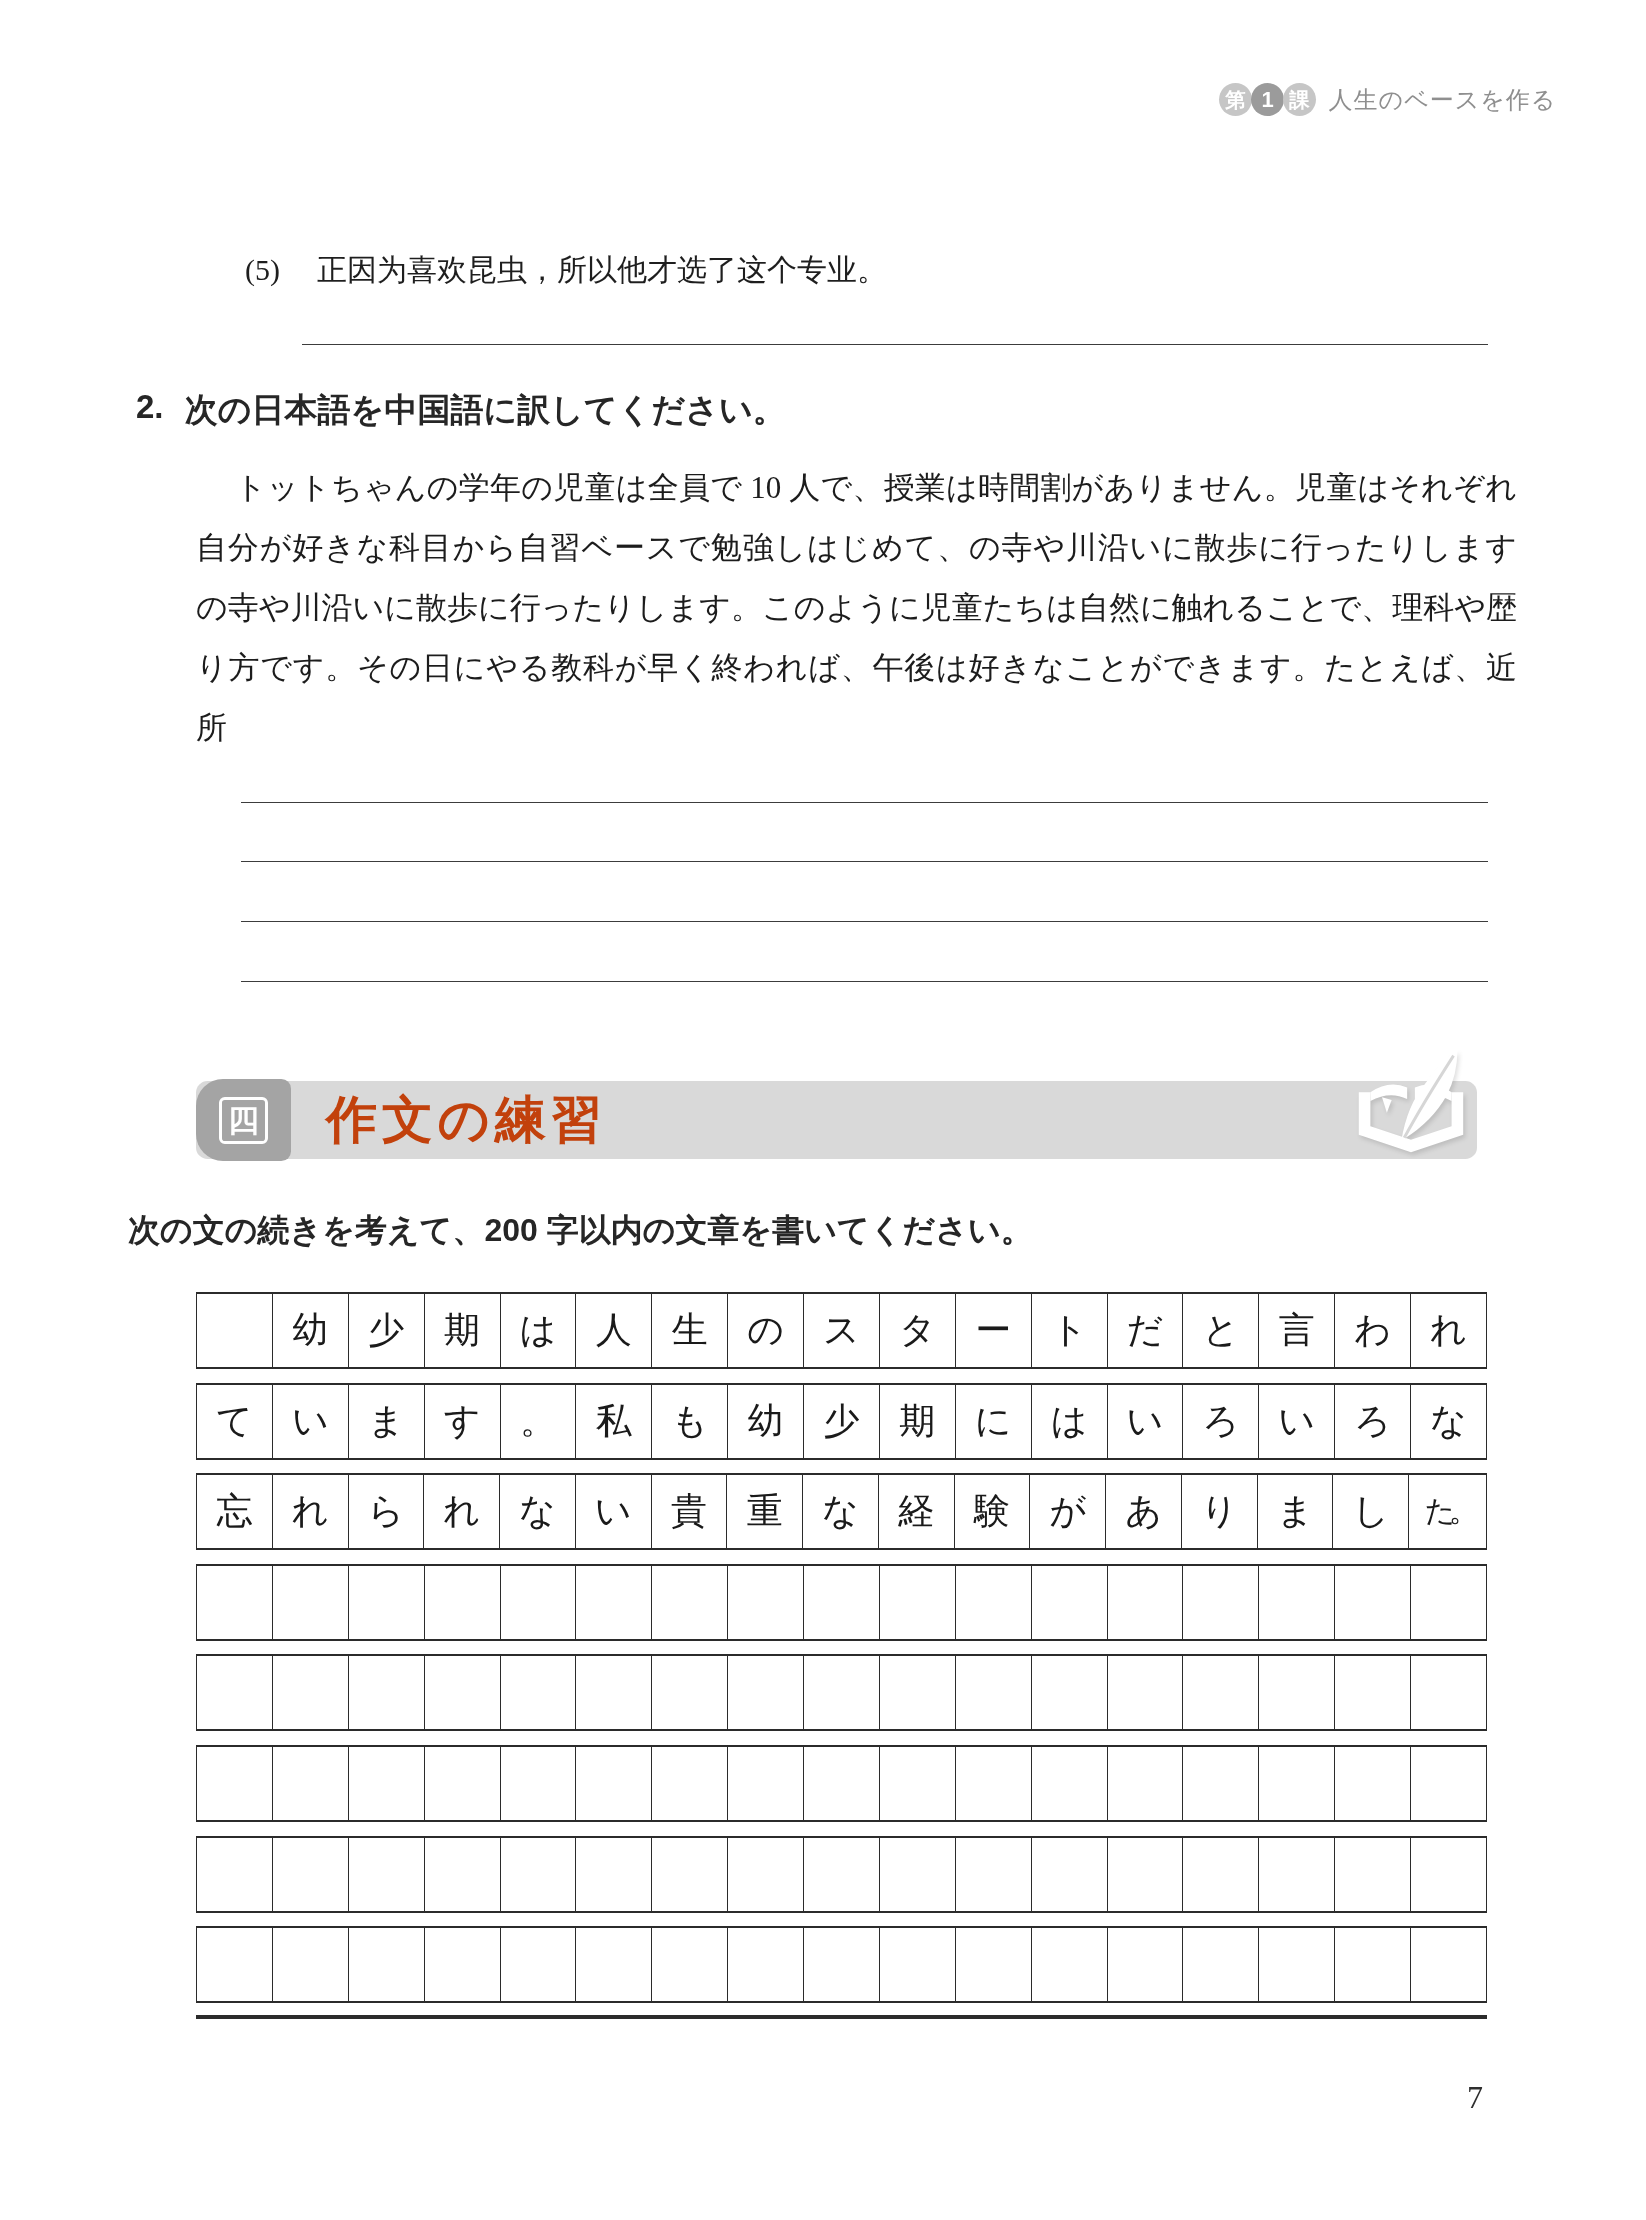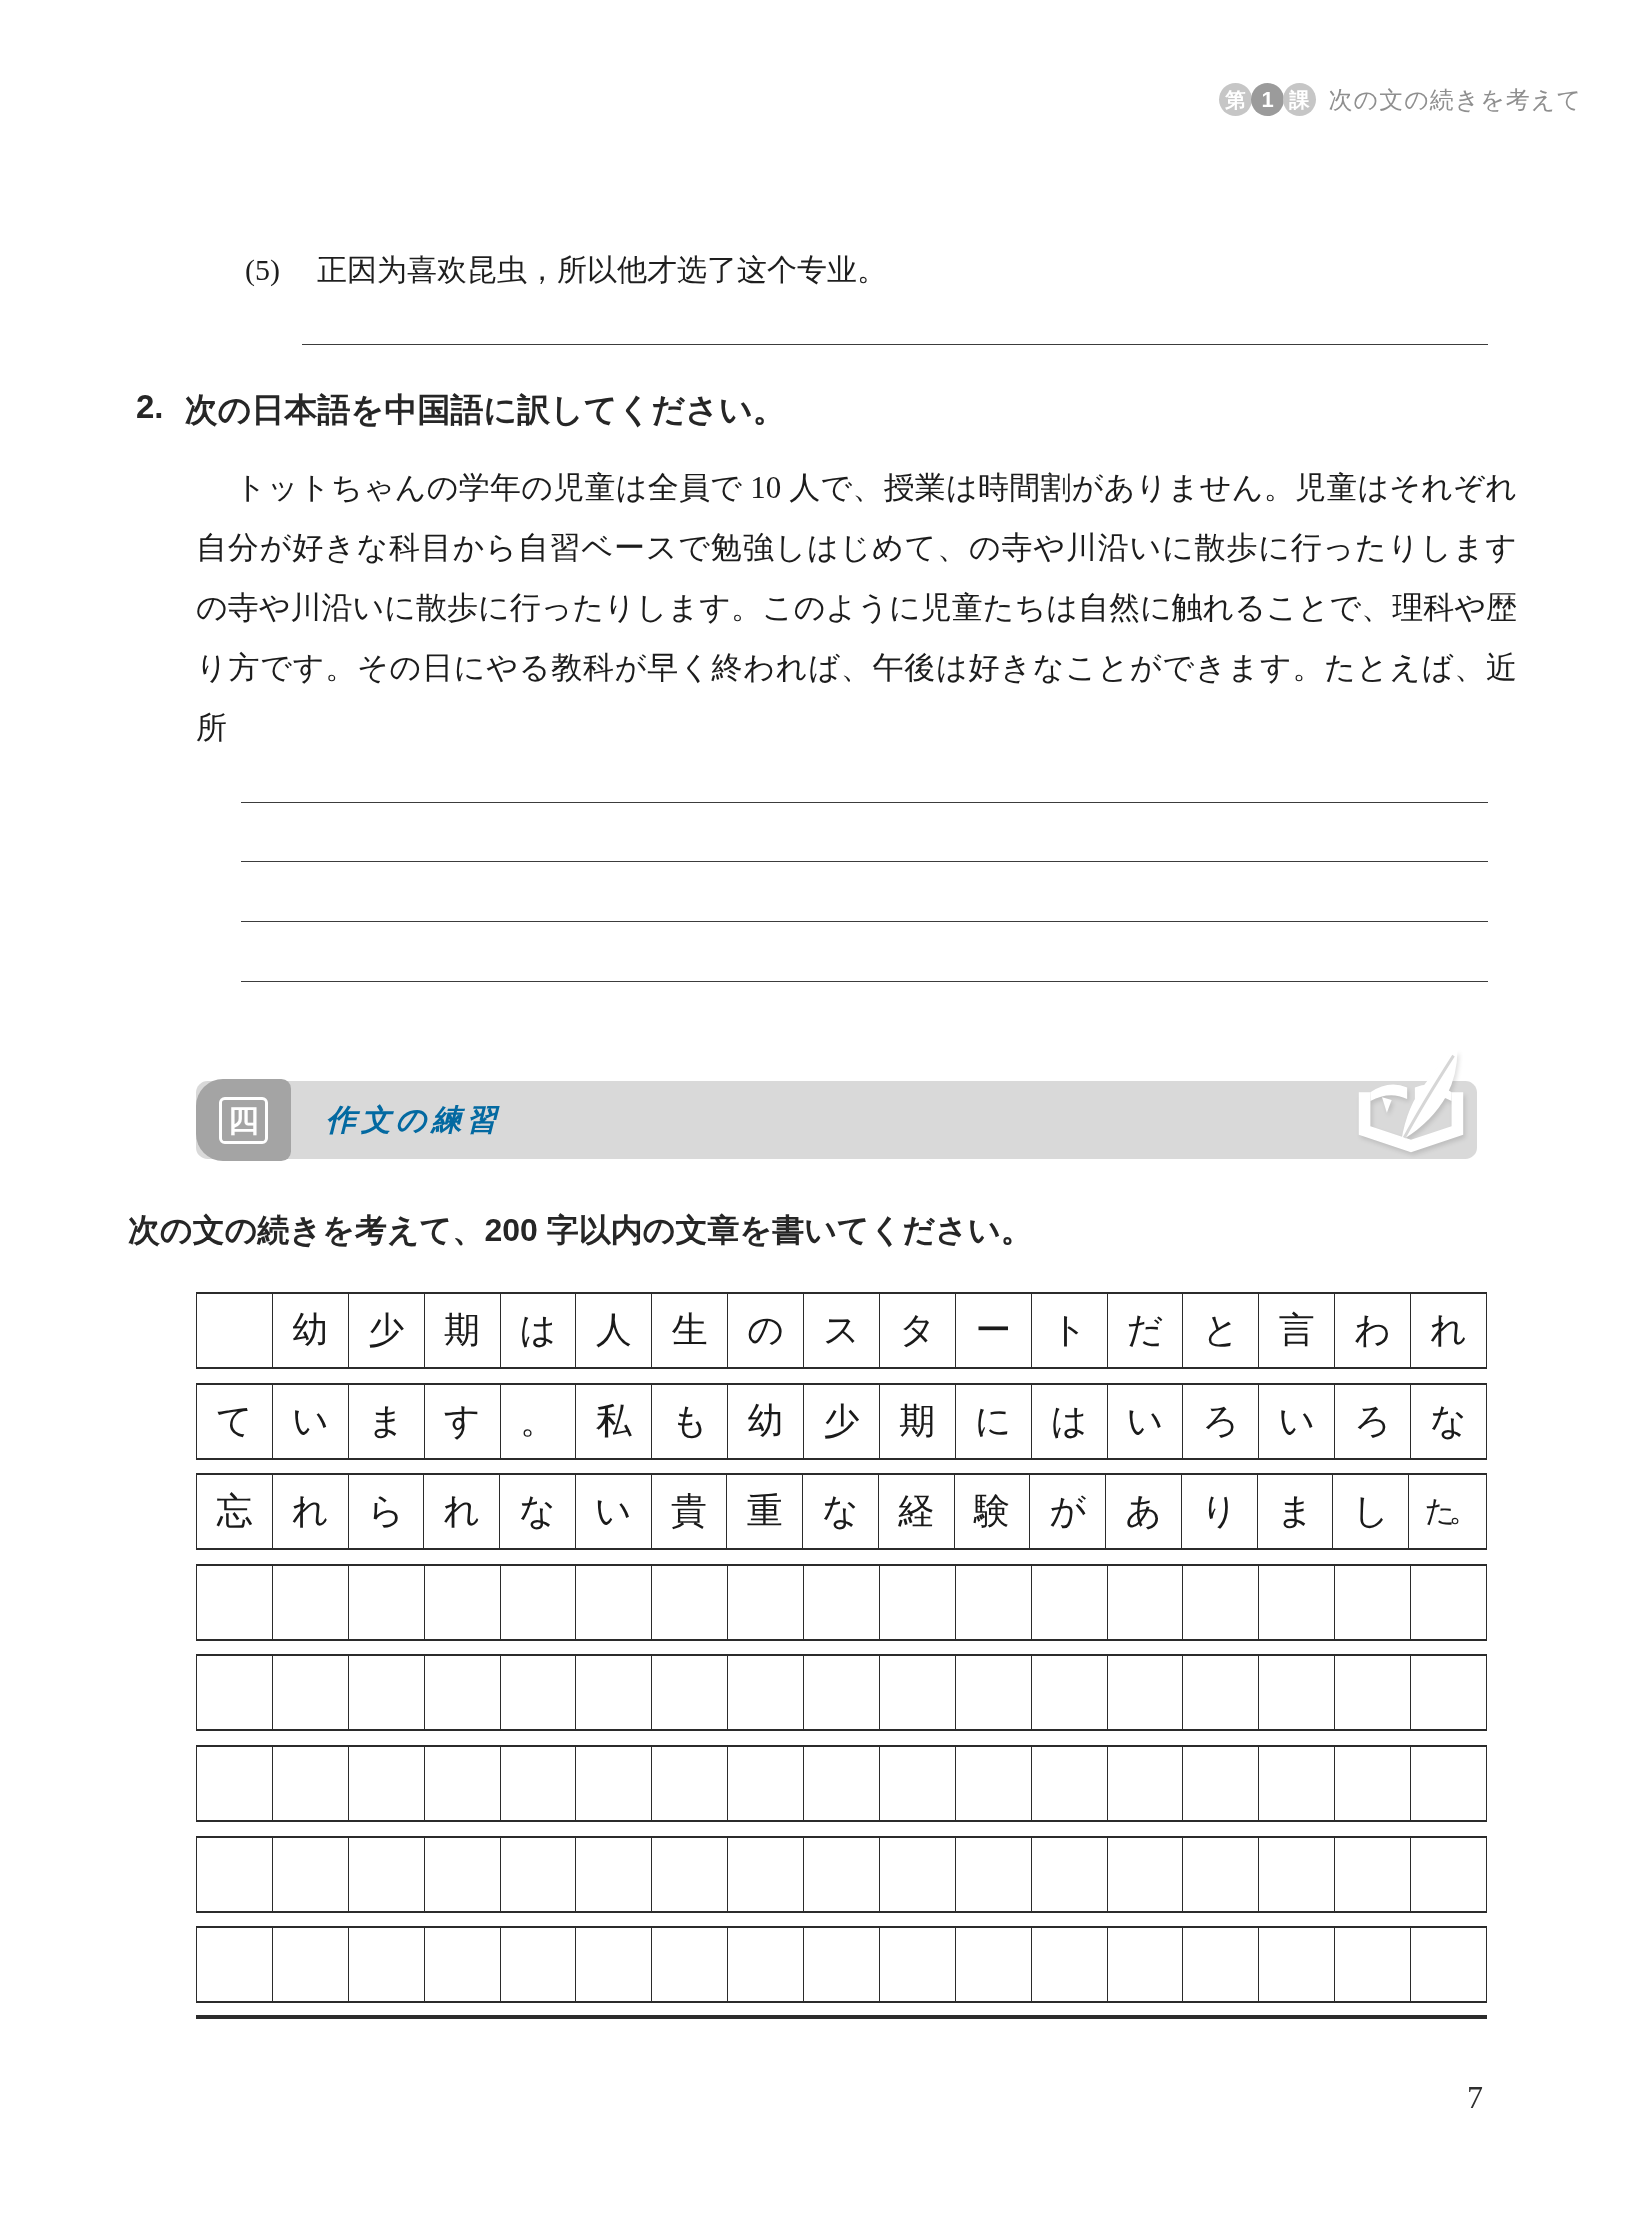--- a/index.html
+++ b/index.html
@@ -38,21 +38,21 @@
   .para-line:first-child{text-indent:39px;}
   .para-line:last-child{text-align-last:left;white-space:normal;}
 
   
   .banner{position:absolute;top:1081px;left:196px;width:1281px;height:78px;background:#d9d9d9;border-radius:11.6px;}
   .banner-tab{position:absolute;top:-1.9px;left:0;width:95px;height:82px;background:#a4a4a4;
     border-radius:27px 9.7px 9.7px 27px;display:flex;align-items:center;justify-content:center;}
   .tab-box{width:43px;height:41px;border:3.9px solid #ffffff;border-radius:5.8px;display:flex;align-items:center;justify-content:center;
     font-family:"Liberation Sans","DejaVu Sans",sans-serif;font-weight:bold;font-size:31px;color:#ffffff;line-height:1;}
   .banner-title{position:absolute;left:130px;top:50%;transform:translateY(-50%);
-    font-family:"Liberation Sans","DejaVu Sans",sans-serif;font-weight:bold;font-size:30px;color:#0369a1;letter-spacing:4.9px;font-style:italic;}
+    font-family:"Liberation Sans","DejaVu Sans",sans-serif;font-weight:bold;font-size:51px;color:#c2410c;letter-spacing:4.9px;}
   .banner-icon{position:absolute;right:-1.9px;top:-37px;width:136px;height:116px;
     filter:drop-shadow(2.9px 3.9px 1.9px rgba(0,0,0,0.12));}
 
   
   .instruction{position:absolute;top:1209px;left:128px;
     font-family:"Liberation Sans","DejaVu Sans",sans-serif;font-weight:bold;font-size:32px;color:#262626;}
 
   
   .grid{position:absolute;top:1292px;left:196px;width:1291px;}
   .grid-row{display:flex;height:77px;box-sizing:border-box;margin-bottom:13.6px;
@@ -70,21 +70,21 @@
 <body>
 
 <div id="page">
 
   <div class="header">
     <div class="badge" id="badge">
         <span class="badge-circle badge-light">第</span>
         <span class="badge-circle badge-dark">1</span>
         <span class="badge-circle badge-light">課</span>
       </div>
-    <div class="header-title">次の文の続きを考えて</div>
+    <div class="header-title">人生のベースを作る</div>
   </div>
 
   <div class="item5">
     <span class="num">(5)</span><span class="txt">正因为喜欢昆虫，所以他才选了这个专业。</span>
   </div>
 
   <div class="rule rule-item5"></div>
 
   <div class="heading2">
     <span>2.</span>

